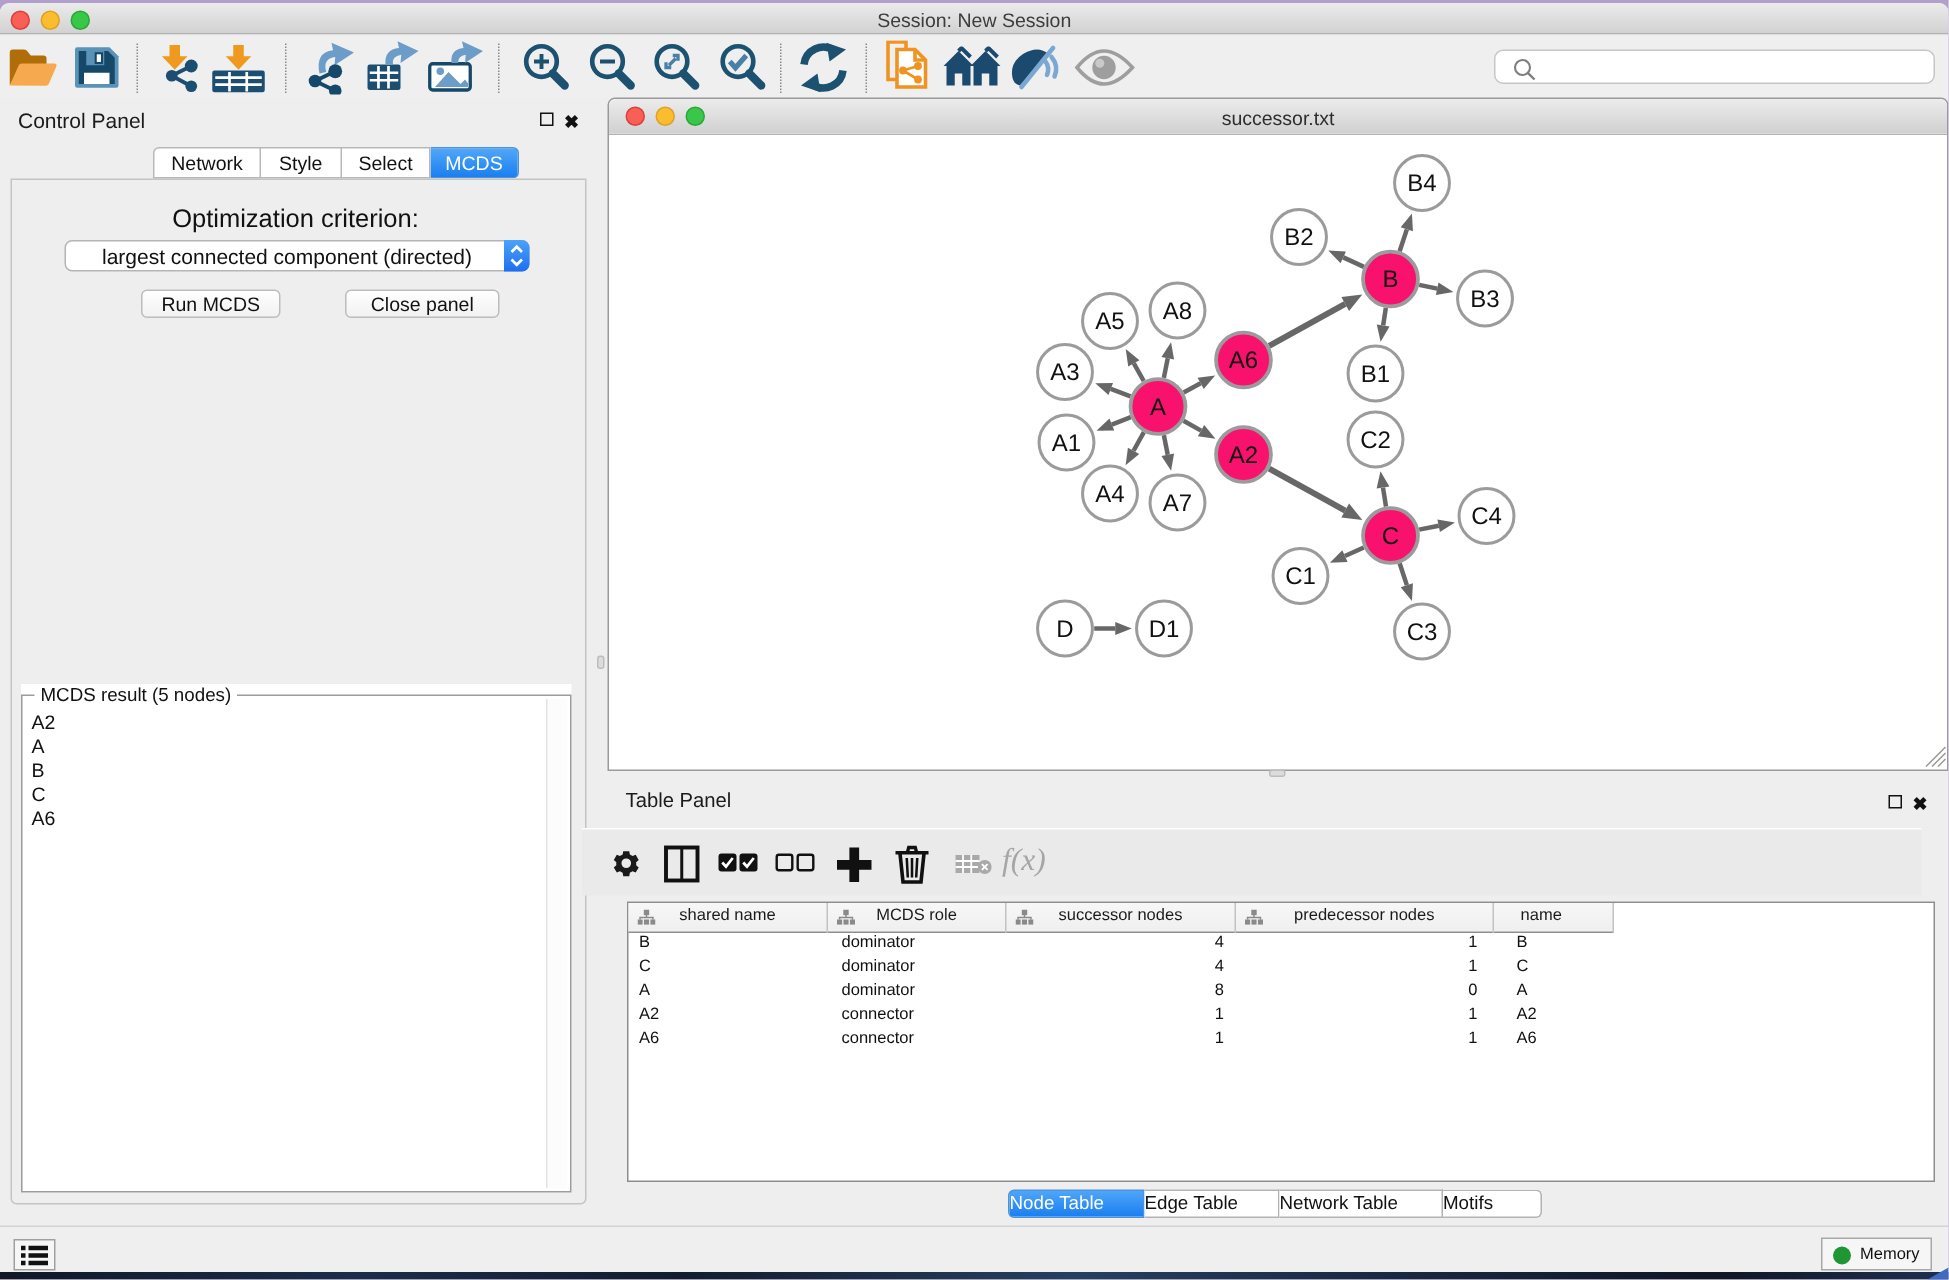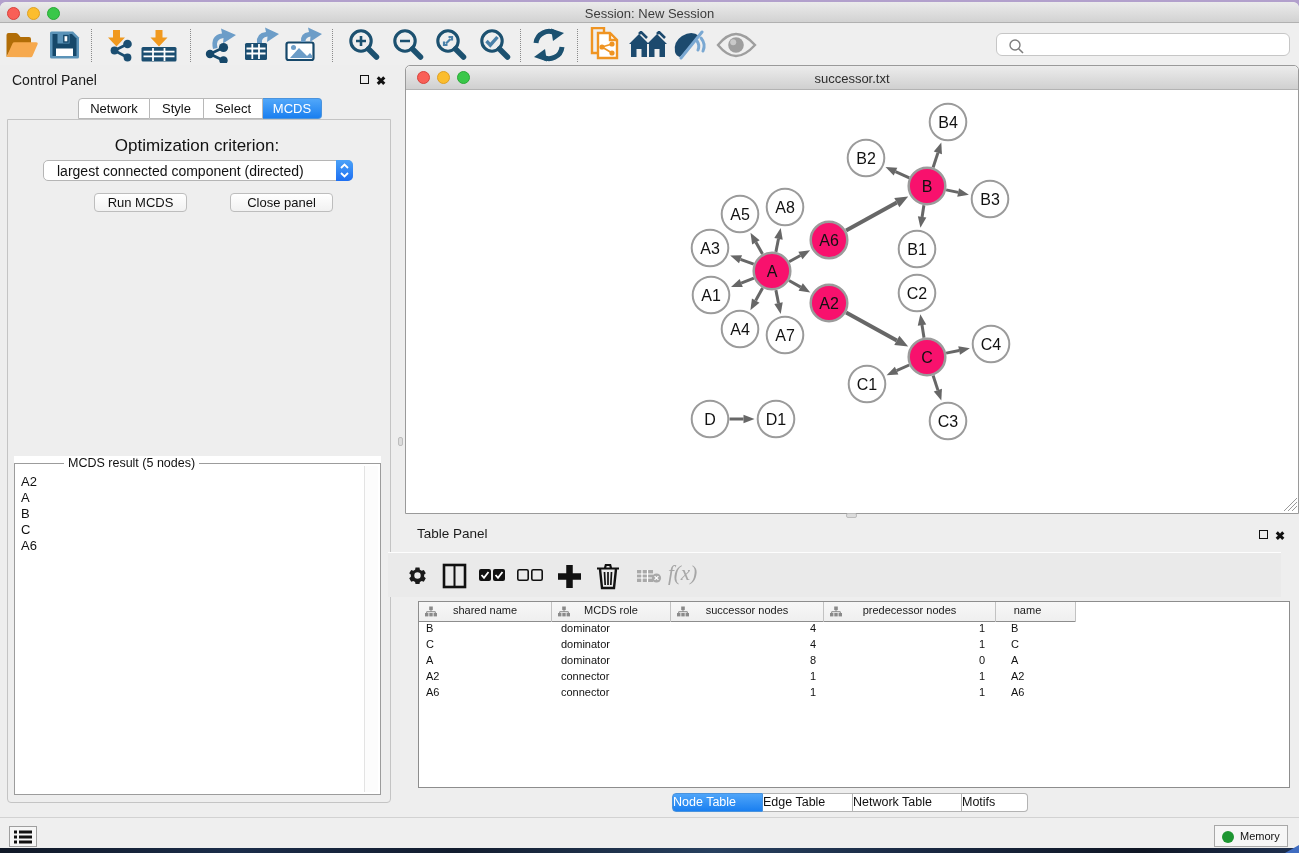--- a/index.html
+++ b/index.html
@@ -21,33 +21,33 @@
 .tsep { position:absolute; top:5px; height:33px; width:0; border-left:1px dotted #8a8a8a; }
 #search { position:absolute; left:996px; top:31px; width:294px; height:23px; background:#fff; border:1px solid #c6c6c6; border-radius:6px; }
 
 #cp-title { position:absolute; left:12px; top:70px; font-size:14px; color:#1b1b1b; }
 #cp-btns { position:absolute; left:360px; top:72px; }
 #tp-btns2,.flt { }
 .flt { display:inline-block; width:9px; height:9px; border:1.6px solid #111; vertical-align:top; margin-top:1px; }
 .xx { font-size:12px; color:#111; font-weight:bold; margin-left:7px; vertical-align:top; }
 .tabrow { position:absolute; top:96px; left:78px; height:21px; display:flex; }
 .tab { height:21px; line-height:20px; background:#fff; border:1px solid #b8b8b8; border-left:none; font-size:13px; color:#111; text-align:center; }
-.tab.first { border-left:1px solid #b8b8b8; border-radius:4px 0 0 0; }
+.tab.first { border-left:1px solid #b8b8b8; border-radius:4px 0 0 0;margin-left:24px; }
 .tab.sel { background:linear-gradient(#51a7f9,#1a7ff0); color:#fff; border-color:#4a93dd; border-radius:0 4px 4px 0; }
 #cp-panel { position:absolute; left:7px; top:117px; width:384px; height:684px; background:#eeeeee; border:1px solid #c4c4c4; border-radius:0 0 4px 4px; }
 #opt-label { position:absolute; left:0; top:134px; width:394px; text-align:center; font-size:17px; color:#111; }
-#dropdown { position:absolute; left:43px; top:158px; width:310px; height:21px; background:#fff; border:1px solid #b5b5b5; border-radius:5px; font-size:14px; color:#111; line-height:20px; padding-left:13px; }
+#dropdown { position:absolute; left:43px; top:158px; width:310px; height:21px; background:#fff; border:1px solid #b5b5b5; border-radius:5px; font-size:14px; color:#111; line-height:20px; padding-left:24px; }
 #stepper { position:absolute; right:-1px; top:-1px; width:17px; height:21px; background:linear-gradient(#4ba2f8,#1d6ff2); border-radius:0 5px 5px 0; }
 .btn { position:absolute; height:19px; background:linear-gradient(#ffffff,#f1f1f1); border:1px solid #bdbdbd; border-radius:4px; font-size:13px; color:#111; text-align:center; line-height:17px; }
 #btn-run { left:94px; top:191px; width:93px; }
 #btn-close { left:202px; top:191px; width:103px;margin-left:28px; }
 
 #mcds-box { position:absolute; left:14px; top:454px; width:367px; height:339px; background:#fff; }
 #mcds-border { position:absolute; left:0; top:7px; width:100%; height:332px; border:1px solid #9c9c9c; }
-#mcds-legend { position:absolute; left:9px; top:0px; background:#fff; padding:0 4px; font-size:12.5px; color:#111;margin-left:41px; }
+#mcds-legend { position:absolute; left:9px; top:0px; background:#fff; padding:0 4px; font-size:12.5px; color:#111; }
 #mcds-list { position:absolute; left:7px; top:18px; font-size:13px; color:#111; line-height:16px; }
 #mcds-scroll { position:absolute; right:3px; top:10px; width:14px; height:326px; background:#fcfcfc; border-left:1px solid #e3e3e3; }
 
 #netwin { position:absolute; left:405px; top:63px; width:894px; height:449px; background:#fff; border:1px solid #9a9a9a; border-radius:5px 5px 0 0; }
 #net-title { position:absolute; left:0; top:0; width:100%; height:24px; background:linear-gradient(#ececec,#d0d0d0); border-bottom:1px solid #b3b3b3; border-radius:5px 5px 0 0; }
 #net-title .t1 { left:11px; top:5px; background:#f95f57; border:0.5px solid #d8423c; }
 #net-title .t2 { left:31px; top:5px; background:#fbbd2e; border:0.5px solid #dfa023; }
 #net-title .t3 { left:51px; top:5px; background:#39c749; border:0.5px solid #2aa836; }
 #net-title .tt { position:absolute; top:5px; width:100%; text-align:center; font-size:13px; color:#2d2d2d; }
 #graph { position:absolute; left:0; top:24px; }

